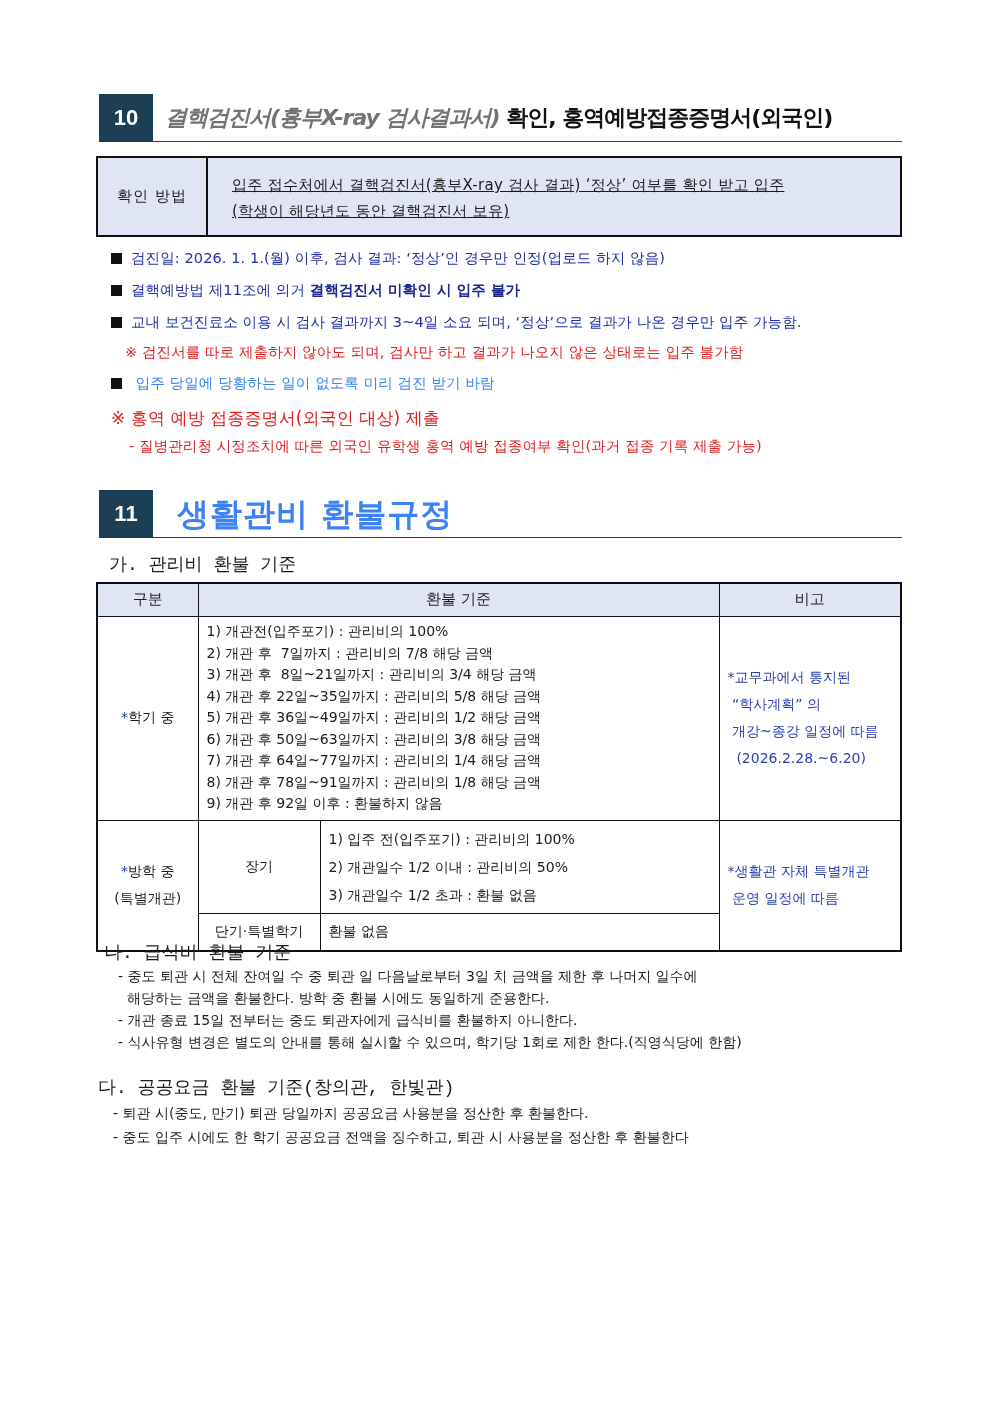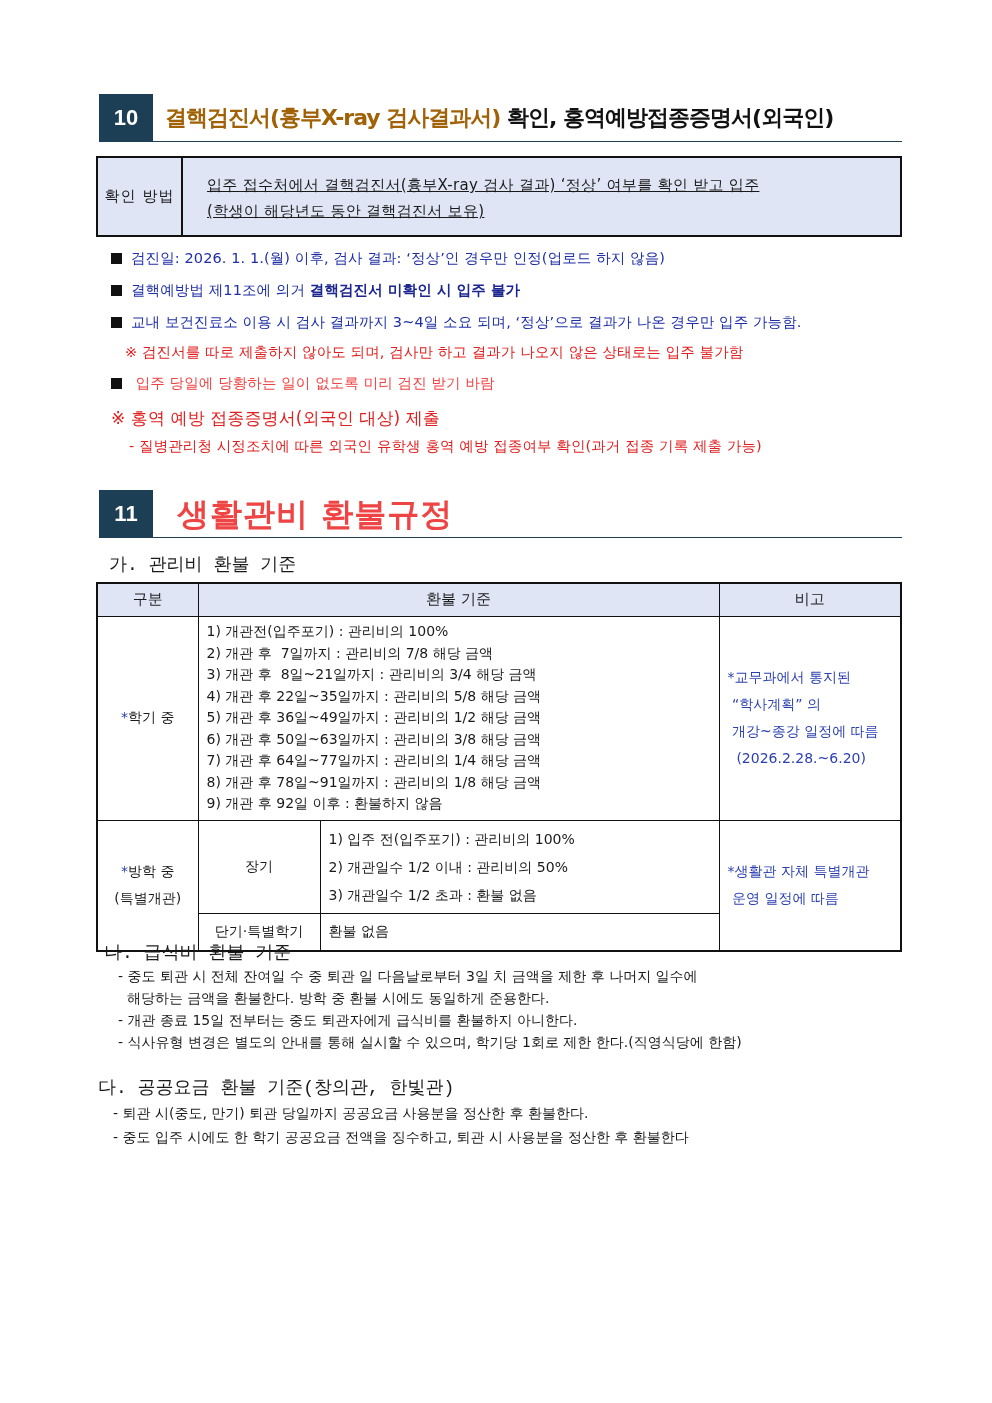--- a/index.html
+++ b/index.html
@@ -3,33 +3,33 @@
 <meta charset="utf-8">
 <style>
   * { box-sizing: border-box; margin: 0; padding: 0; }
   html, body { width: 992px; height: 1403px; background: #ffffff; }
   body { font-family: "DejaVu Sans", "Liberation Sans", sans-serif; color: #1a1a1a; position: relative; overflow: hidden; }
 
   .sec-head { position: absolute; left: 99px; width: 803px; height: 48px; border-bottom: 1.5px solid #1f3f55; }
   .sec-num { position: absolute; left: 0; top: 0; width: 54px; height: 48px; background: #1c3f56; color: #fff;
              font-family: "Liberation Sans", sans-serif; font-weight: bold; font-size: 22px; line-height: 48px; text-align: center; }
   .sec-title { position: absolute; left: 66px; top: 0; height: 48px; line-height: 48px; font-weight: bold; font-size: 22px; letter-spacing: -1px; white-space: nowrap; }
-  .sec-title .red { color: #a16207; }
+  .sec-title .red { color: #737373; font-style: italic; }
   .sec-title .black { color: #111; }
 
   .confirm-box { position: absolute; left: 96px; top: 156px; width: 806px; height: 81px; border: 2px solid #111; background: #dfe5f5; display: flex; }
-  .confirm-label { width: 85px; border-right: 2px solid #111; display: flex; align-items: center; justify-content: center; font-size: 15px; letter-spacing: 1px; }
+  .confirm-label { width: 110px; border-right: 2px solid #111; display: flex; align-items: center; justify-content: center; font-size: 15px; letter-spacing: 1px; }
   .confirm-text { flex: 1; padding: 14px 0 0 24px; font-size: 15px; line-height: 26px; letter-spacing: 0.3px; text-decoration: underline; }
 
   .bullet { position: absolute; left: 111px; font-size: 14.5px; white-space: nowrap; letter-spacing: 0.1px; }
   .sq { display: inline-block; width: 11px; height: 11px; background: #111; margin-right: 9px; vertical-align: -1px; }
   .blue { color: #1f2fa6; }
   .navy-bold { color: #1b2690; font-weight: bold; }
   .red { color: #e02020; }
-  .black { color: #ef4444; }
+  .black { color: #3b82f6; }
 
   .sub-title { position: absolute; left: 109px; font-size: 18px; white-space: nowrap; font-family: Liberation Mono, monospace; }
 
   table.refund { position: absolute; left: 96px; top: 582px; width: 806px; border-collapse: collapse; font-size: 14px; }
   table.refund td, table.refund th { border: 1.5px solid #111; }
   table.refund { border: 2.5px solid #111; }
   table.refund th { background: #dfe5f5; font-weight: normal; height: 33px; font-size: 15px; }
   .c1 { width: 101px; text-align: center; }
   .c3 { width: 182px; }
   .term-list { padding: 4px 0 4px 8px; line-height: 21.5px; white-space: pre; }

